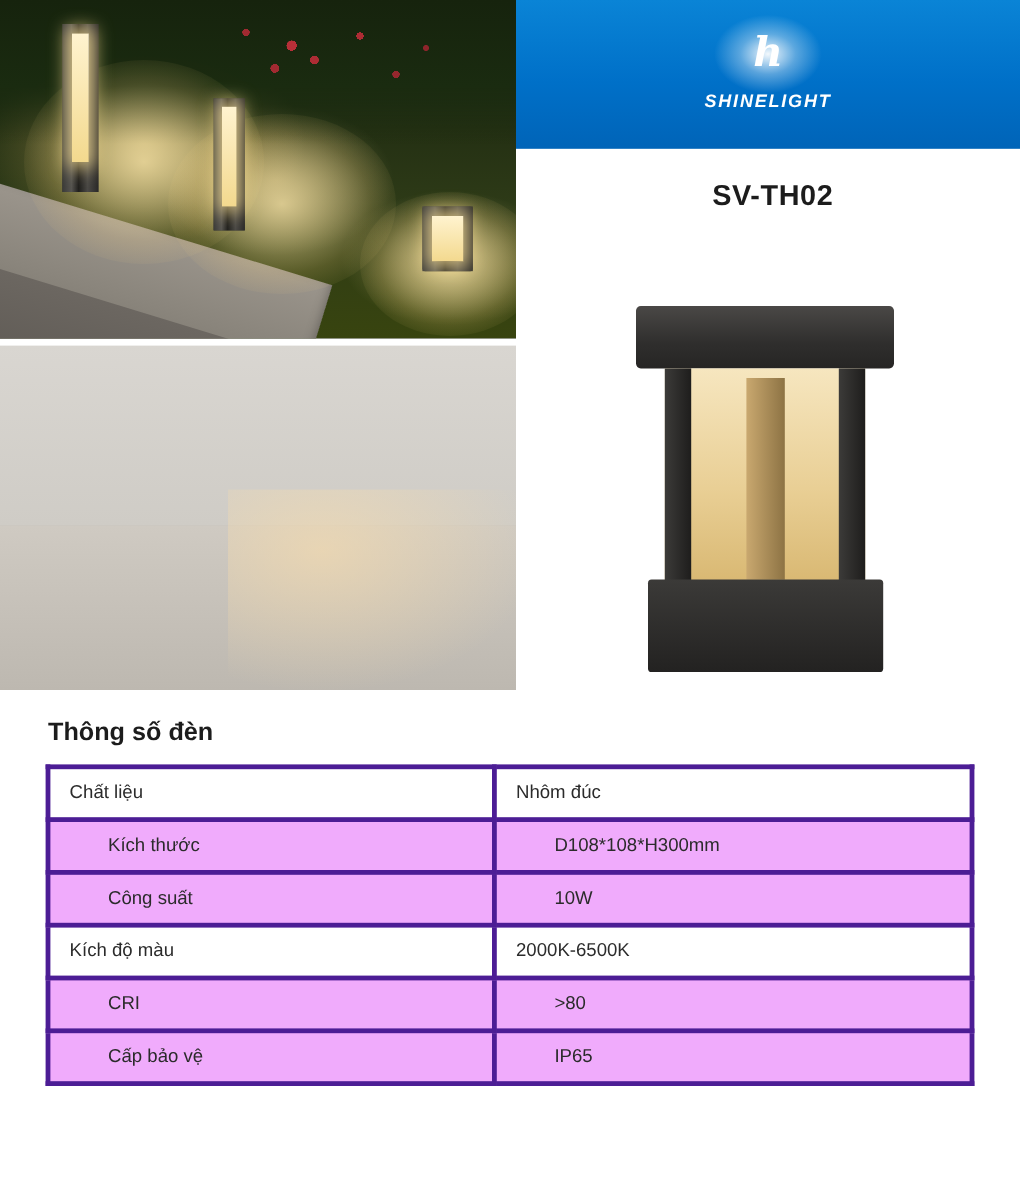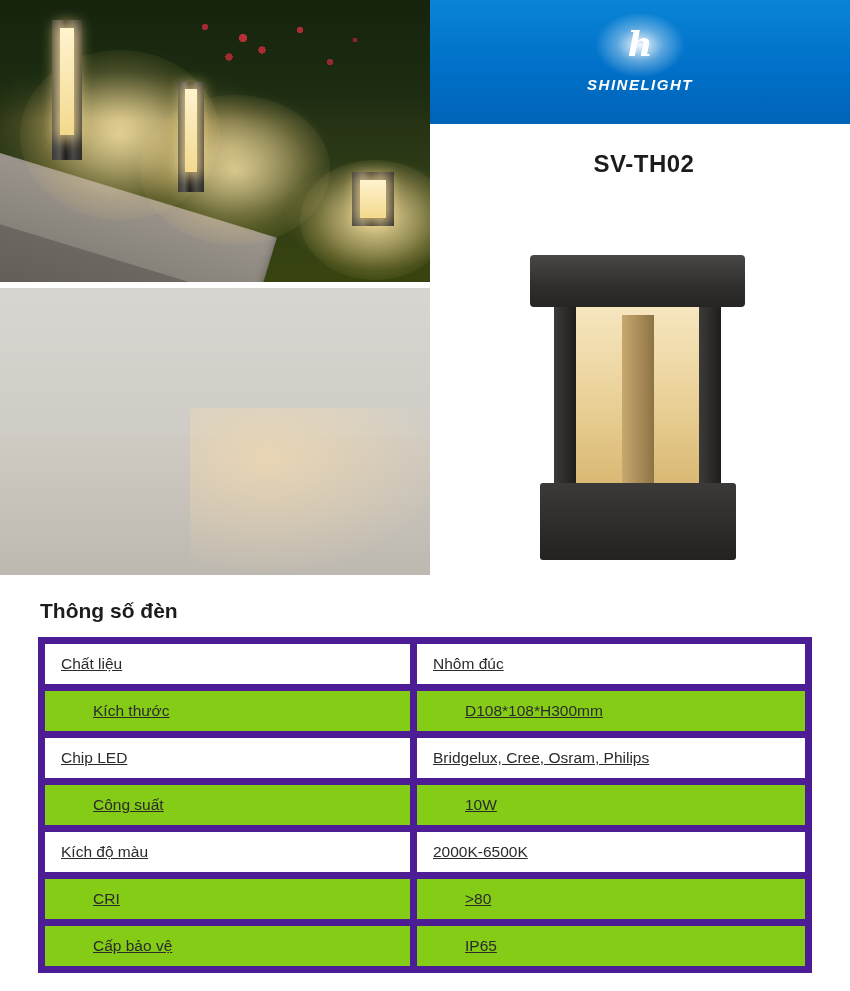--- a/index.html
+++ b/index.html
@@ -237,30 +237,29 @@
     color: #1c1c1c;
     margin: 0 0 14px 2px;
   }
   table.spec-table {
     width: 774px;
     border-collapse: collapse;
     font-size: 15.5px;
     color: #2b2b2b;
   }
   table.spec-table td {
-    border: 7px solid #4c1d95;
+    border: 4px solid #4c1d95;
     padding: 11px 16px;
     height: 40px;
-    text-decoration: underline;
   }
   table.spec-table td.k {
     width: 372px;
   }
   table.spec-table tr.alt td {
-    background: #84cc16;
+    background: #f0abfc;
     padding-left: 48px;
   }
 </style>
 </head>
 <body>
 
 <div class="page">
 
   <div class="top">
 
@@ -321,24 +320,20 @@
     <table class="spec-table">
       <tbody>
         <tr>
           <td class="k">Chất liệu</td>
           <td class="v">Nhôm đúc</td>
         </tr>
         <tr class="alt">
           <td class="k">Kích thước</td>
           <td class="v">D108*108*H300mm</td>
         </tr>
-        <tr>
-          <td class="k">Chip LED</td>
-          <td class="v">Bridgelux, Cree, Osram, Philips</td>
-        </tr>
         <tr class="alt">
           <td class="k">Công suất</td>
           <td class="v">10W</td>
         </tr>
         <tr>
           <td class="k">Kích độ màu</td>
           <td class="v">2000K-6500K</td>
         </tr>
         <tr class="alt">
           <td class="k">CRI</td>

